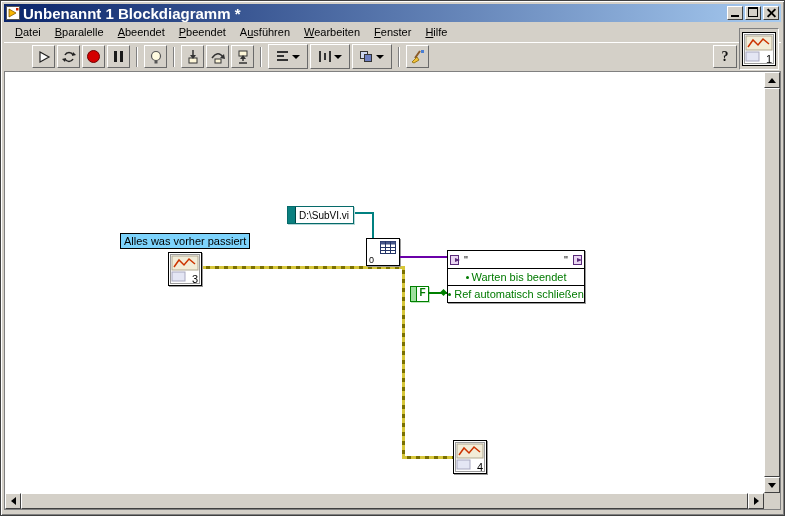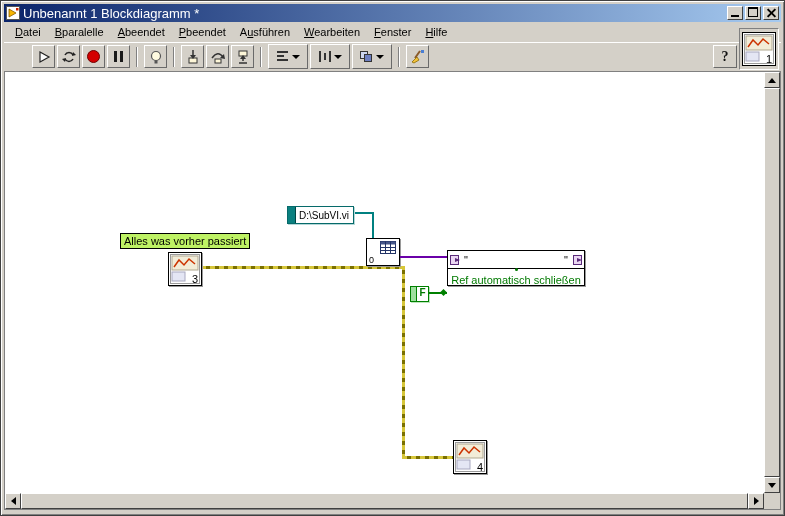--- a/index.html
+++ b/index.html
@@ -13,21 +13,21 @@
     border:1px solid #404040;
     box-shadow: inset 1px 1px 0 #ffffff, inset -1px -1px 0 #808080, inset 2px 2px 0 #d4d0c8;
   }
   
   .titlebar {
     position:absolute; left:3px; right:3px; top:3px; height:18px;
     background:linear-gradient(90deg,#0a246a,#a6caf0);
     display:flex; align-items:center; padding:0 2px; gap:3px;
   }
   .app-icon { width:14px; height:14px; flex:0 0 auto; display:block; }
-  .title-text { color:#fff; font-weight:normal; font-size:13px; white-space:nowrap; flex:1; overflow:hidden; }
+  .title-text { color:#fff; font-weight:bold; font-size:15px; white-space:nowrap; flex:1; overflow:hidden; }
   .win-btns { display:flex; gap:2px; }
   .wbtn {
     width:16px; height:14px; background:#d4d0c8; padding:0;
     border:1px solid; border-color:#fff #404040 #404040 #fff;
     display:flex; align-items:flex-end; justify-content:center; cursor:default;
   }
   .wbtn.center { align-items:center; }
   .glyph-min { width:8px; height:2px; background:#000; margin-bottom:2px; }
   .glyph-max { width:8px; height:7px; border:1px solid #000; border-top-width:2px; margin-bottom:2px; }
   .glyph-close { position:relative; width:9px; height:9px; margin-bottom:1px; }
@@ -105,21 +105,21 @@
   .tri.left  { border-top:4px solid transparent; border-bottom:4px solid transparent; border-right:5px solid #000; }
   .tri.right { border-top:4px solid transparent; border-bottom:4px solid transparent; border-left:5px solid #000; }
   .sb-thumb {
     position:absolute; background:#d4d0c8;
     border:1px solid; border-color:#fff #404040 #404040 #fff; box-sizing:border-box;
   }
   .v-thumb { left:0; top:16px; width:16px; bottom:16px; }
   .h-thumb { top:0; left:16px; height:16px; right:16px; }
   
   .free-label {
-    position:absolute; background:#bef264; border:1px solid #000;
+    position:absolute; background:#7dd3fc; border:1px solid #000;
     padding:1px 3px; font-size:11px; white-space:nowrap; color:#000;
   }
   .vi-icon {
     position:absolute; width:32px; height:32px; background:#fff;
     border:1px solid #000; box-shadow:1px 1px 0 #9a9a9a;
   }
   .vi-icon svg { position:absolute; left:1px; top:1px; }
   .vi-num { position:absolute; right:3px; bottom:0; font-size:11px; color:#000; }
   .panel-icon .vi-icon { position:relative; box-shadow:none; }
   .path-constant {
@@ -140,21 +140,21 @@
     position:absolute; width:32px; height:26px; background:#fff;
     border:1px solid #000; box-shadow:1px 1px 0 #9a9a9a;
   }
   .openvi-node svg { position:absolute; right:3px; top:2px; }
   .openvi-num { position:absolute; left:2px; bottom:0; font-size:9px; color:#000; }
   .invoke-node {
     position:absolute; background:#fff; border:1px solid #000;
     box-shadow:1px 1px 0 #9a9a9a; font-size:11px;
   }
   .inv-row { border-bottom:1px solid #000; display:flex; align-items:center; justify-content:center; }
-  .inv-row:last-child { border-bottom:none;flex-direction:column; }
+  .inv-row:last-child { border-bottom:none; }
   .inv-ref { height:17px; justify-content:flex-start; padding:0 2px; }
   .inv-ref .spacer { flex:1; }
   .inv-ref .quote { font-size:11px; color:#000; padding:0 2px; }
   .inv-method { height:15px; color:#000; }
   .inv-param { height:16px; color:#007a00; gap:3px; }
   .param-dot { width:3px; height:3px; background:#007a00; border-radius:50%; flex:0 0 auto; }
   .bool-const {
     position:absolute; width:17px; height:14px; background:#fff; border:1px solid #008000;
     display:flex; align-items:stretch; box-shadow:1px 1px 0 #bce6bc;
   }
@@ -348,20 +348,24 @@
           <span class="quote">"</span>
           <span class="spacer"></span>
           <span class="quote">"</span>
           <svg width="12" height="10" viewBox="0 0 12 10">
             <rect x="3.5" y="0.5" width="8" height="9" fill="#ead6f2" stroke="#5a2a7a"></rect>
             <polygon points="7,3 12,5 7,7" fill="#5a2a7a"></polygon>
           </svg>
         </div>
         <div class="inv-row inv-param">
           <span class="param-dot"></span>
+          <span>Warten bis beendet</span>
+        </div>
+        <div class="inv-row inv-param">
+          <span class="param-dot"></span>
           <span>Ref automatisch schließen</span>
         </div>
       </div>
 
       <div class="bool-const" style="left:405px;top:214px;">
         <span class="bool-tab"></span>
         <span class="bool-text">F</span>
       </div>
       <div class="wire bool-h" style="left:423px;top:220px;width:19px;"></div>
       <span class="wire-diamond" style="left:436px;top:218px;"></span>

